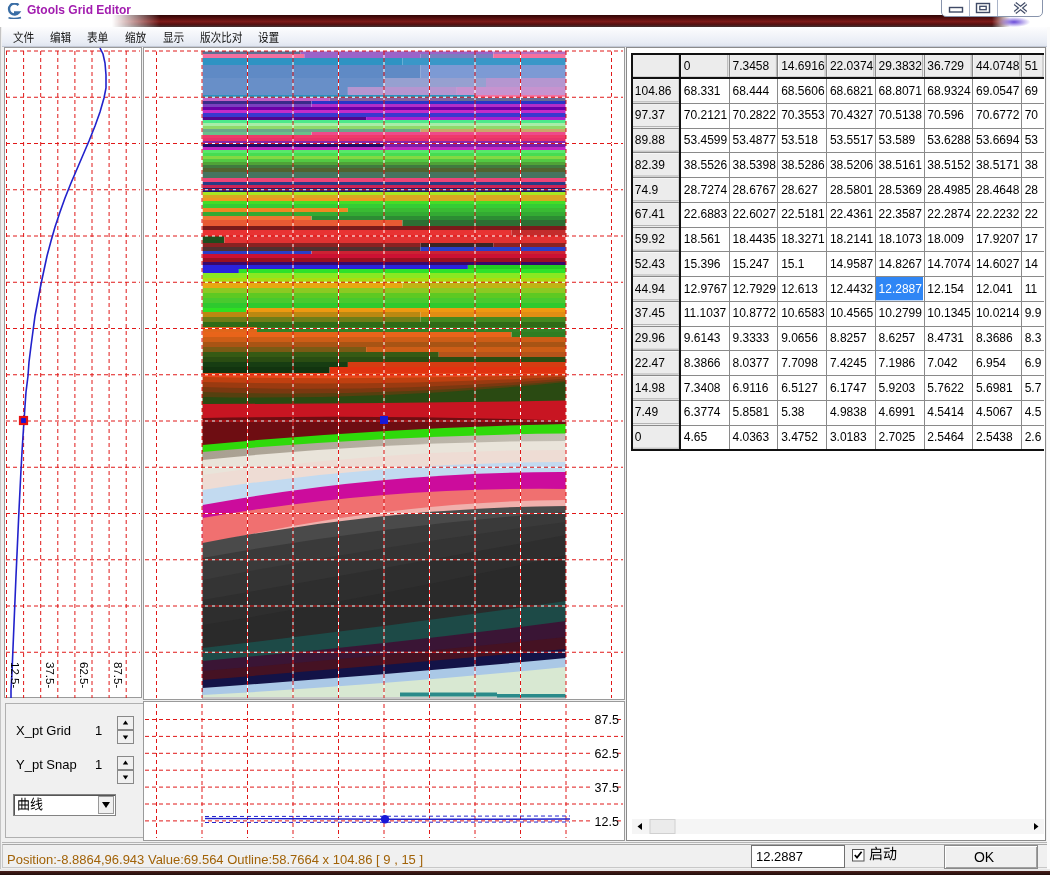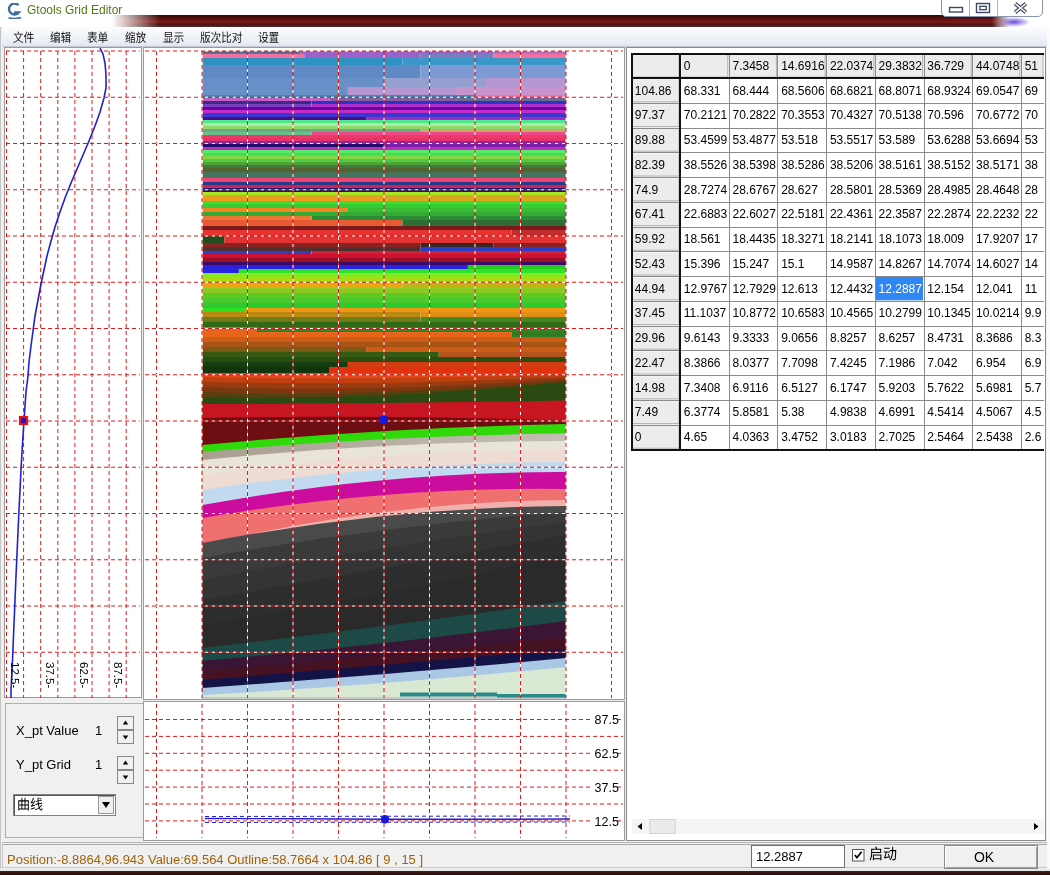--- a/index.html
+++ b/index.html
@@ -8,21 +8,21 @@
 
 <div class="abs" style="left:0;top:47px;width:1050px;height:796px;background:#f0f0f0"></div>
 
 <div class="abs" style="left:0;top:0;width:1050px;height:27px;background:#fff"></div>
 <div class="abs" style="left:112px;top:14.5px;width:898px;height:12px;background:linear-gradient(180deg,#2e0505 0%,#591010 30%,#7d1a18 55%,#561010 78%,#403030 100%);-webkit-mask-image:linear-gradient(90deg,transparent 0,#000 48px,#000 98%,transparent 100%)"></div>
 <div class="abs" style="left:998px;top:17px;width:32px;height:10px;background:radial-gradient(ellipse at center,#6a4ad8 0%,rgba(106,74,216,0) 72%)"></div>
 <svg class="abs" style="left:5px;top:3px" width="17" height="16">
 <path d="M13.5,2.2 A5.5,5.5 0 1 0 13.8,9.5 L9,9.5" fill="none" stroke="#3a6ea5" stroke-width="2.4"></path>
 <path d="M3.5,14.8 Q9,16.3 16,14.6" fill="none" stroke="#3a6ea5" stroke-width="1.6"></path>
 </svg>
-<div class="abs" style="left:27px;top:2.5px;font-size:12px;font-weight:normal;color:#4d7c0f">Gtools Grid Editor</div>
+<div class="abs" style="left:27px;top:2.5px;font-size:12px;font-weight:bold;color:#a21caf">Gtools Grid Editor</div>
 
 <div class="abs" style="left:941px;top:-4px;width:102px;height:21px;background:#fff;border:1px solid #8894ac;border-radius:0 0 5px 5px"></div>
 <div class="abs" style="left:969px;top:-2px;width:1px;height:18px;background:#aab4c8"></div>
 <div class="abs" style="left:997px;top:-2px;width:1px;height:18px;background:#aab4c8"></div>
 <svg class="abs" style="left:941px;top:0" width="102" height="17">
 <rect x="8.5" y="7.5" width="13" height="4.5" fill="#fdfdfd" stroke="#3f4a66" stroke-width="1.4"></rect>
 <rect x="35.5" y="3.5" width="13" height="9" fill="#fdfdfd" stroke="#3f4a66" stroke-width="1.4"></rect>
 <rect x="38.8" y="6.3" width="6.4" height="3.4" fill="#fdfdfd" stroke="#3f4a66" stroke-width="1.3"></rect>
 <g stroke="#3f4a66" stroke-width="3.8">
       <path d="M74,3.5 L85,12.5 M85,3.5 L74,12.5"></path>
@@ -301,23 +301,23 @@
     <line x1="145" y1="559.75" x2="623" y2="559.75" stroke="#fff" stroke-width="1" stroke-dasharray="3 4" stroke-dashoffset="-4"></line>
     <line x1="145" y1="559.75" x2="623" y2="559.75" stroke="#e01818" stroke-width="1" stroke-dasharray="4 3"></line>
     <line x1="145" y1="606.0" x2="623" y2="606.0" stroke="#fff" stroke-width="1" stroke-dasharray="3 4" stroke-dashoffset="-4"></line>
     <line x1="145" y1="606.0" x2="623" y2="606.0" stroke="#e01818" stroke-width="1" stroke-dasharray="4 3"></line>
     <line x1="145" y1="652.25" x2="623" y2="652.25" stroke="#fff" stroke-width="1" stroke-dasharray="3 4" stroke-dashoffset="-4"></line>
     <line x1="145" y1="652.25" x2="623" y2="652.25" stroke="#e01818" stroke-width="1" stroke-dasharray="4 3"></line>
 <rect x="380" y="416" width="8" height="8" fill="#1818d8"></rect>
 </svg>
 
 <div class="abs" style="left:4.5px;top:703px;width:139px;height:134.5px;background:#f0f0f0;border:1px solid #b0b0b0"></div>
-<div class="abs" style="left:16px;top:723px;font-size:13px">X_pt Value</div>
+<div class="abs" style="left:16px;top:723px;font-size:13px">X_pt Grid</div>
 <div class="abs" style="left:95px;top:723px;font-size:13px">1</div>
-<div class="abs" style="left:16px;top:757px;font-size:13px">Y_pt Grid</div>
+<div class="abs" style="left:16px;top:757px;font-size:13px">Y_pt Snap</div>
 <div class="abs" style="left:95px;top:757px;font-size:13px">1</div>
 <svg class="abs" style="left:117px;top:716px" width="18" height="70">
 <g>
 <rect x="0.5" y="0.5" width="16" height="13" fill="#f0f0f0" stroke="#888"></rect>
       <path d="M8.5,4.5 L11.2,8.5 L5.8,8.5 Z" fill="#000"></path>
 <rect x="0.5" y="14.5" width="16" height="13" fill="#f0f0f0" stroke="#888"></rect>
       <path d="M8.5,23.5 L11.2,19.5 L5.8,19.5 Z" fill="#000"></path>
 <rect x="0.5" y="40.5" width="16" height="13" fill="#f0f0f0" stroke="#888"></rect>
       <path d="M8.5,44.5 L11.2,48.5 L5.8,48.5 Z" fill="#000"></path>
 <rect x="0.5" y="54.5" width="16" height="13" fill="#f0f0f0" stroke="#888"></rect>

